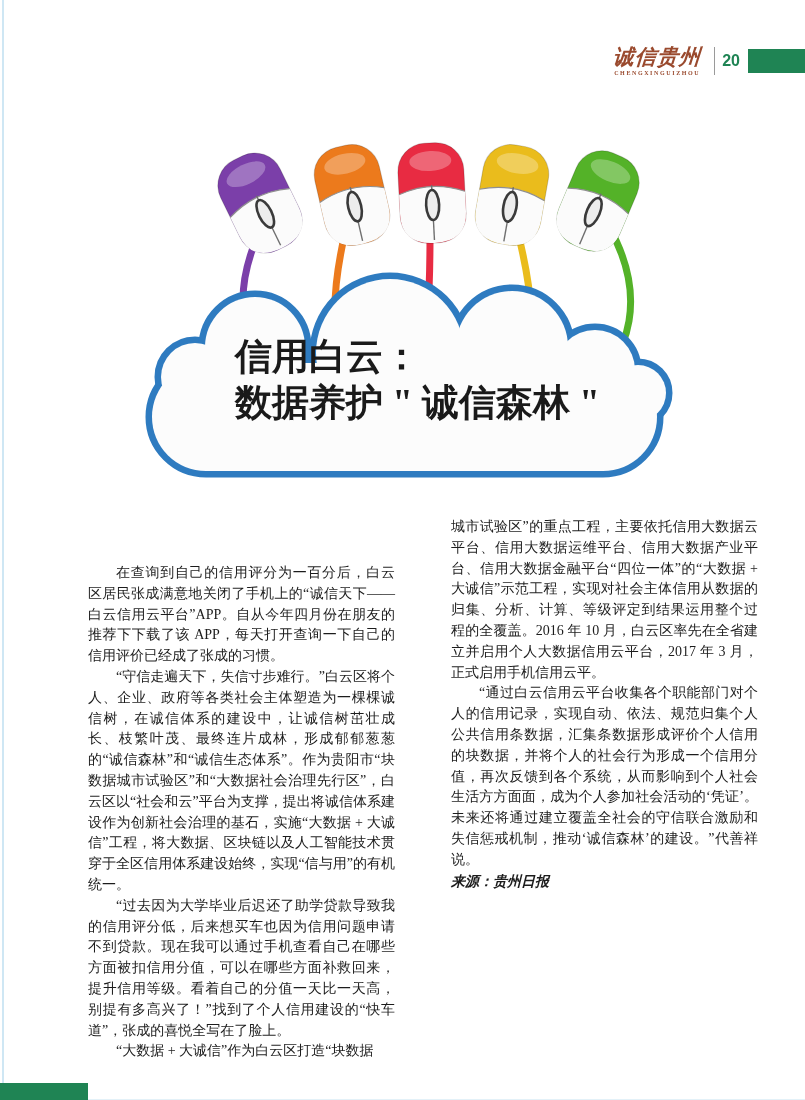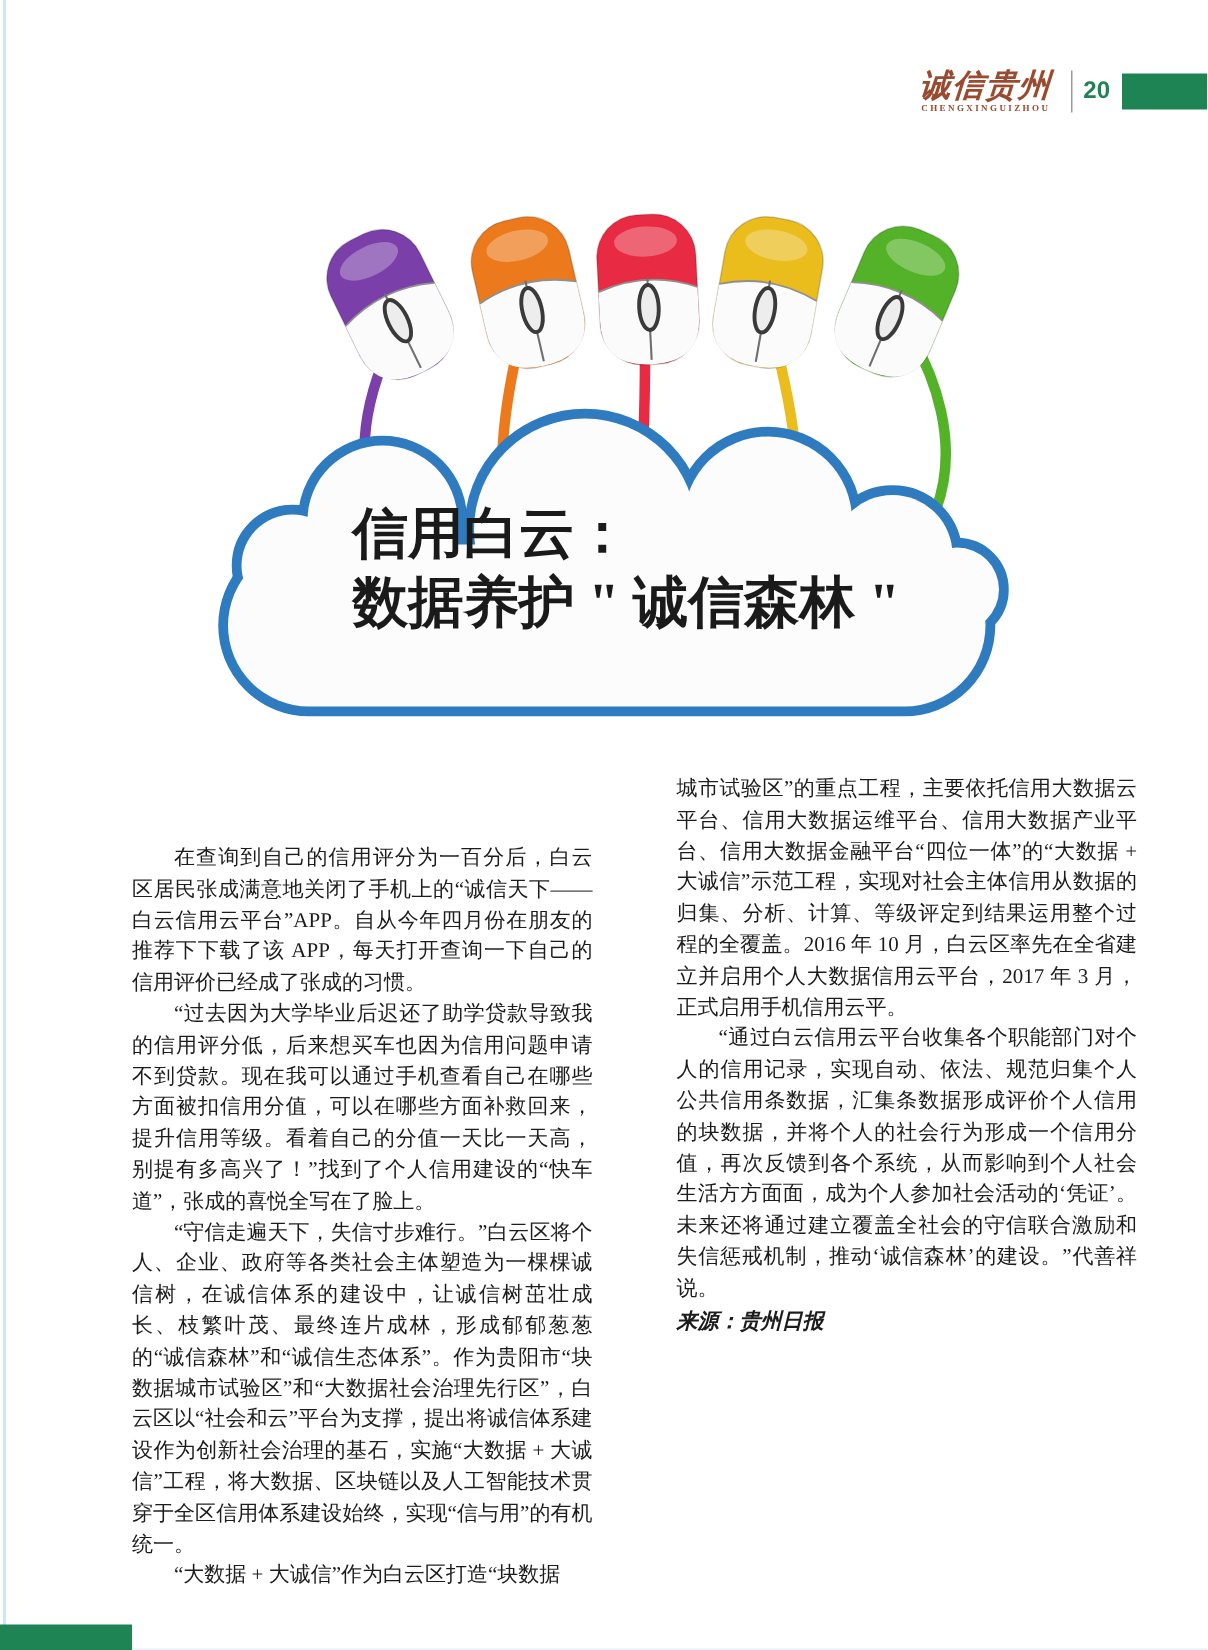--- a/index.html
+++ b/index.html
@@ -105,22 +105,22 @@
     </svg>
 
     <div class="hero-title">
       <div class="t1">信用白云：</div>
       <div class="t2">数据养护 " 诚信森林 "</div>
     </div>
   </div>
 
   <div class="col col-left">
       <p class="para">在查询到自己的信用评分为一百分后，白云区居民张成满意地关闭了手机上的“诚信天下——白云信用云平台”APP。自从今年四月份在朋友的推荐下下载了该 APP，每天打开查询一下自己的信用评价已经成了张成的习惯。</p>
+      <p class="para">“守信走遍天下，失信寸步难行。”白云区将个人、企业、政府等各类社会主体塑造为一棵棵诚信树，在诚信体系的建设中，让诚信树茁壮成长、枝繁叶茂、最终连片成林，形成郁郁葱葱的“诚信森林”和“诚信生态体系”。作为贵阳市“块数据城市试验区”和“大数据社会治理先行区”，白云区以“社会和云”平台为支撑，提出将诚信体系建设作为创新社会治理的基石，实施“大数据 + 大诚信”工程，将大数据、区块链以及人工智能技术贯穿于全区信用体系建设始终，实现“信与用”的有机统一。</p>
       <p class="para">“过去因为大学毕业后迟还了助学贷款导致我的信用评分低，后来想买车也因为信用问题申请不到贷款。现在我可以通过手机查看自己在哪些方面被扣信用分值，可以在哪些方面补救回来，提升信用等级。看着自己的分值一天比一天高，别提有多高兴了！”找到了个人信用建设的“快车道”，张成的喜悦全写在了脸上。</p>
-      <p class="para">“守信走遍天下，失信寸步难行。”白云区将个人、企业、政府等各类社会主体塑造为一棵棵诚信树，在诚信体系的建设中，让诚信树茁壮成长、枝繁叶茂、最终连片成林，形成郁郁葱葱的“诚信森林”和“诚信生态体系”。作为贵阳市“块数据城市试验区”和“大数据社会治理先行区”，白云区以“社会和云”平台为支撑，提出将诚信体系建设作为创新社会治理的基石，实施“大数据 + 大诚信”工程，将大数据、区块链以及人工智能技术贯穿于全区信用体系建设始终，实现“信与用”的有机统一。</p>
       <p class="para">“大数据 + 大诚信”作为白云区打造“块数据</p>
     </div>
   <div class="col col-right">
     <div>
         <p class="para noindent">城市试验区”的重点工程，主要依托信用大数据云平台、信用大数据运维平台、信用大数据产业平台、信用大数据金融平台“四位一体”的“大数据 + 大诚信”示范工程，实现对社会主体信用从数据的归集、分析、计算、等级评定到结果运用整个过程的全覆盖。2016 年 10 月，白云区率先在全省建立并启用个人大数据信用云平台，2017 年 3 月，正式启用手机信用云平。</p>
         <p class="para">“通过白云信用云平台收集各个职能部门对个人的信用记录，实现自动、依法、规范归集个人公共信用条数据，汇集条数据形成评价个人信用的块数据，并将个人的社会行为形成一个信用分值，再次反馈到各个系统，从而影响到个人社会生活方方面面，成为个人参加社会活动的‘凭证’。未来还将通过建立覆盖全社会的守信联合激励和失信惩戒机制，推动‘诚信森林’的建设。”代善祥说。</p>
       </div>
     <p class="source">来源：贵州日报</p>
   </div>
 

